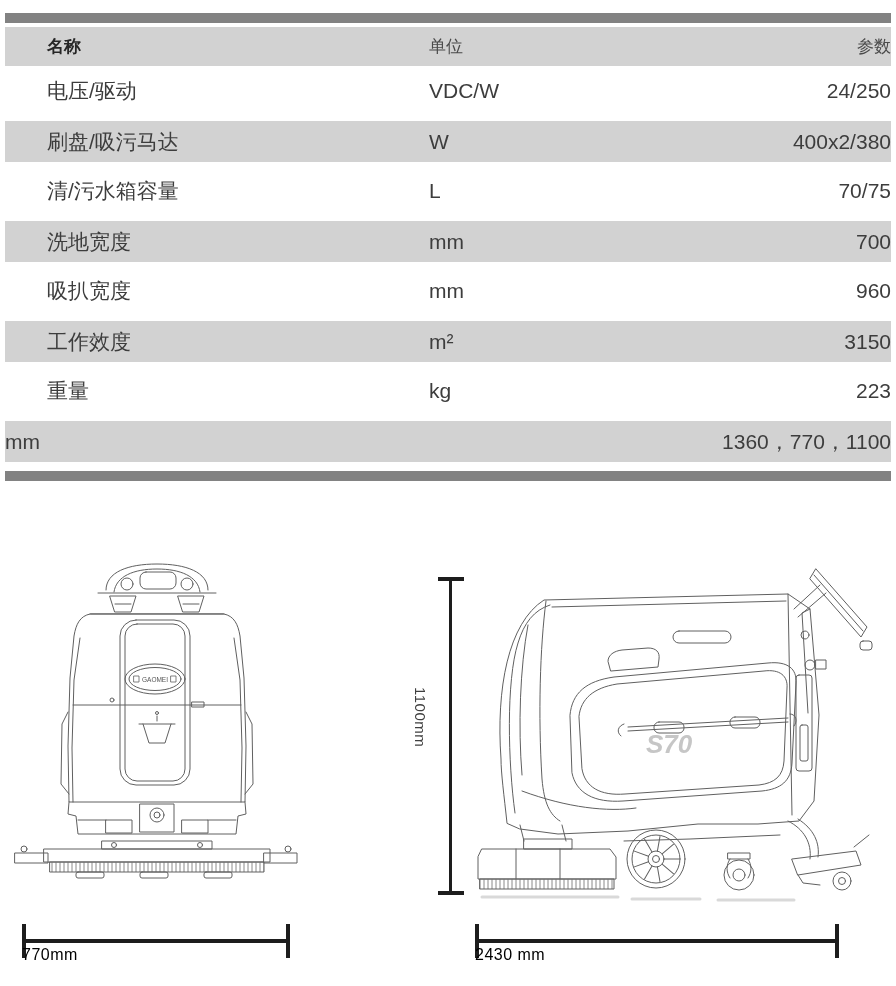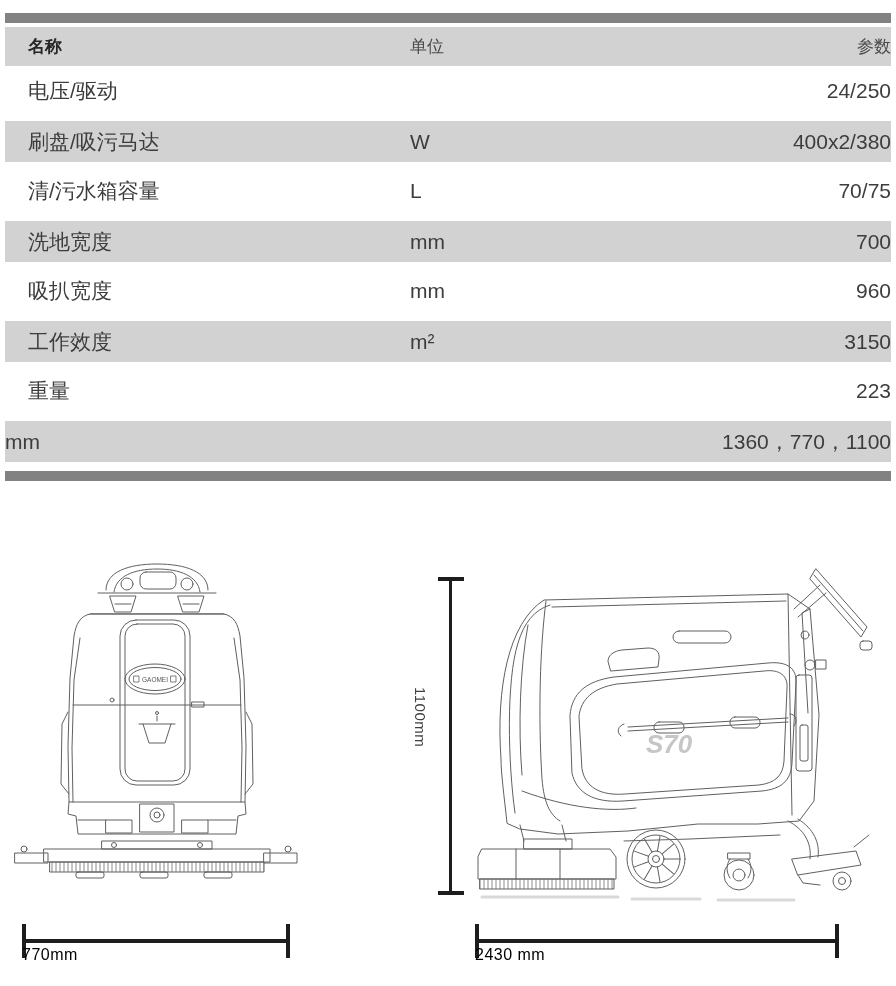--- a/index.html
+++ b/index.html
@@ -16,21 +16,21 @@
   .hdr-row {
     height:39px; background:var(--shade); display:flex; align-items:center;
     font-size:17px; color:#4a4a4a;
   }
   .hdr-row .c1 { font-weight:bold; color:#262626; }
   .t-row {
     height:50px; display:flex; align-items:center; box-sizing:border-box;
     font-size:21px; color:#3d3d3d; background:#fff;
   }
   .t-row.shaded { background:var(--shade); border-top:5px solid #fff; border-bottom:4px solid #fff; }
-  .c1 { width:405px; padding-left:23px; box-sizing:border-box; flex:0 0 auto; }
+  .c1 { width:405px; padding-left:23px; box-sizing:border-box; flex:0 0 auto;margin-left:19px; }
   .c2 { flex:1 1 auto; }
   .c3 { flex:0 0 auto; margin-left:auto; text-align:right; }
   
   .drawing { position:absolute; }
   svg { display:block; }
   
   .vdim { position:absolute; left:438px; top:577px; width:26px; height:318px; }
   .vdim .vline { position:absolute; left:11px; top:0; width:3px; height:100%; background:var(--dim); }
   .vdim .tick { position:absolute; left:0; width:26px; height:4px; background:var(--dim); }
   .vdim .tick.top { top:0; } .vdim .tick.bot { bottom:0; }
@@ -58,20 +58,21 @@
     <div class="bar bar-top"></div>
     <div class="hdr-row">
       <div class="c1">名称</div>
       <div class="c2">单位</div>
       <div class="c3">参数</div>
     </div>
     <div id="rows">
 
         <div class="t-row">
           <div class="c1">电压/驱动</div>
+          <div class="c2">VDC/W</div>
           <div class="c3">24/250</div>
         </div>
 
         <div class="t-row shaded">
           <div class="c1">刷盘/吸污马达</div>
           <div class="c2">W</div>
           <div class="c3">400x2/380</div>
         </div>
 
         <div class="t-row">
@@ -93,20 +94,21 @@
         </div>
 
         <div class="t-row shaded">
           <div class="c1">工作效度</div>
           <div class="c2">m²</div>
           <div class="c3">3150</div>
         </div>
 
         <div class="t-row">
           <div class="c1">重量</div>
+          <div class="c2">kg</div>
           <div class="c3">223</div>
         </div>
 
         <div class="t-row shaded">
           <div class="c2">mm</div>
           <div class="c3">1360，770，1100</div>
         </div>
       </div>
     <div class="bar bar-bottom"></div>
   </div>

